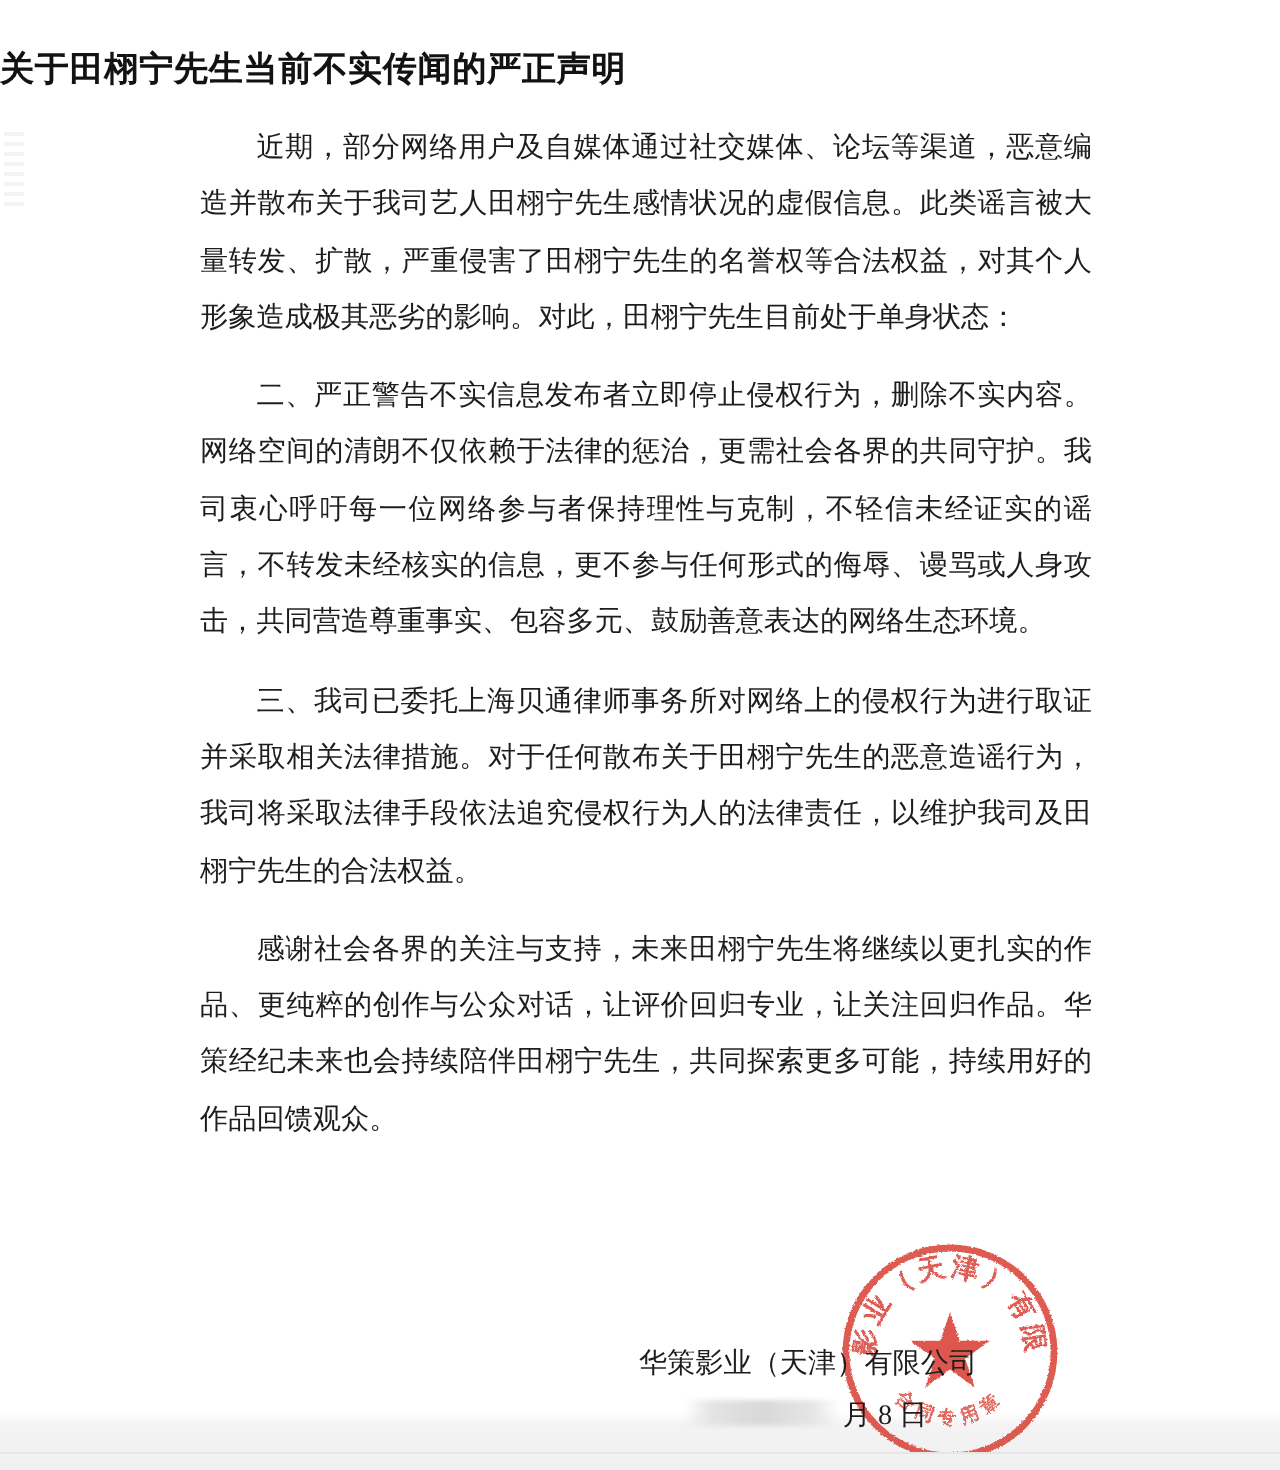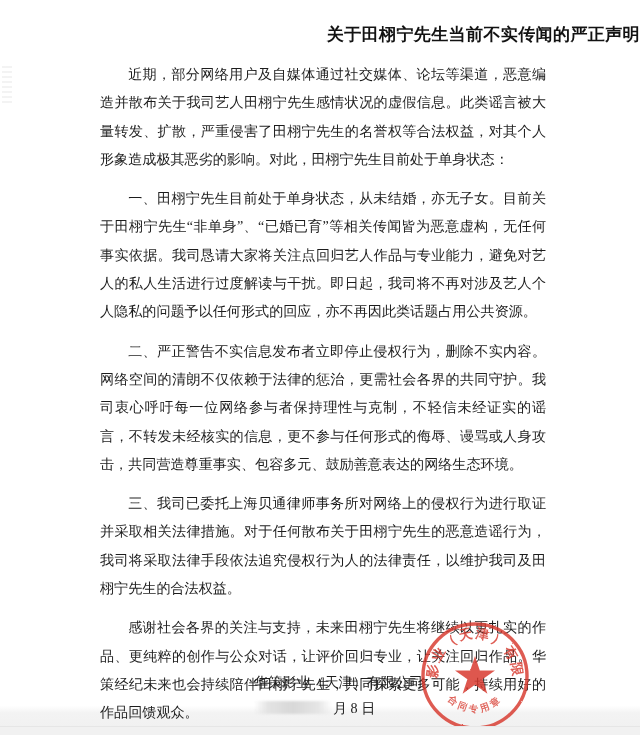--- a/index.html
+++ b/index.html
@@ -22,21 +22,21 @@
     background: #fdfdfd;
     background-image: linear-gradient(180deg, #ffffff 0%, #ffffff 96%, #f3f3f3 97%, #f0f0f0 100%);
   }
 
   
   .doc-title {
     position: absolute;
     top: 12px;
     left: 0;
     width: 640px;
-    text-align: right;
+    text-align: left;
     font-family: "DejaVu Sans", "Liberation Sans", sans-serif;
     font-weight: bold;
     font-size: 17px;
     letter-spacing: 0.4px;
     color: #121212;
   }
 
   
   .body-wrap {
     position: absolute;
@@ -55,21 +55,21 @@
     font-family: "Liberation Serif", "DejaVu Serif", serif;
     word-break: break-all;
   }
 
   
   .sign-block {
     position: absolute;
     right: 86px;
     bottom: 14px;
     width: 300px;
-    text-align: left;
+    text-align: center;
   }
   .sign-company {
     font-size: 14.1px;
     line-height: 26px;
     color: #1d1d1d;
     white-space: nowrap;
   }
   .sign-date {
     font-size: 14.1px;
     line-height: 26px;
@@ -131,21 +131,20 @@
 <body>
 
 <div class="page">
 
   <div class="edge-artifact"></div>
 
   <h1 class="doc-title">关于田栩宁先生当前不实传闻的严正声明</h1>
 
   <div class="body-wrap">
     <p class="para">近期，部分网络用户及自媒体通过社交媒体、论坛等渠道，恶意编造并散布关于我司艺人田栩宁先生感情状况的虚假信息。此类谣言被大量转发、扩散，严重侵害了田栩宁先生的名誉权等合法权益，对其个人形象造成极其恶劣的影响。对此，田栩宁先生目前处于单身状态：</p>
-    <p class="para">一、田栩宁先生目前处于单身状态，从未结婚，亦无子女。目前关于田栩宁先生“非单身”、“已婚已育”等相关传闻皆为恶意虚构，无任何事实依据。我司恳请大家将关注点回归艺人作品与专业能力，避免对艺人的私人生活进行过度解读与干扰。即日起，我司将不再对涉及艺人个人隐私的问题予以任何形式的回应，亦不再因此类话题占用公共资源。</p>
     <p class="para">二、严正警告不实信息发布者立即停止侵权行为，删除不实内容。网络空间的清朗不仅依赖于法律的惩治，更需社会各界的共同守护。我司衷心呼吁每一位网络参与者保持理性与克制，不轻信未经证实的谣言，不转发未经核实的信息，更不参与任何形式的侮辱、谩骂或人身攻击，共同营造尊重事实、包容多元、鼓励善意表达的网络生态环境。</p>
     <p class="para">三、我司已委托上海贝通律师事务所对网络上的侵权行为进行取证并采取相关法律措施。对于任何散布关于田栩宁先生的恶意造谣行为，我司将采取法律手段依法追究侵权行为人的法律责任，以维护我司及田栩宁先生的合法权益。</p>
     <p class="para">感谢社会各界的关注与支持，未来田栩宁先生将继续以更扎实的作品、更纯粹的创作与公众对话，让评价回归专业，让关注回归作品。华策经纪未来也会持续陪伴田栩宁先生，共同探索更多可能，持续用好的作品回馈观众。</p>
 
   </div>
 
   <div class="seal">
     <svg width="112" height="112" viewBox="0 0 112 112" xmlns="http://www.w3.org/2000/svg">
       <defs>
         <path id="arcTop" d="M 18,56 A 38,38 0 0 1 94,56" fill="none"></path>

